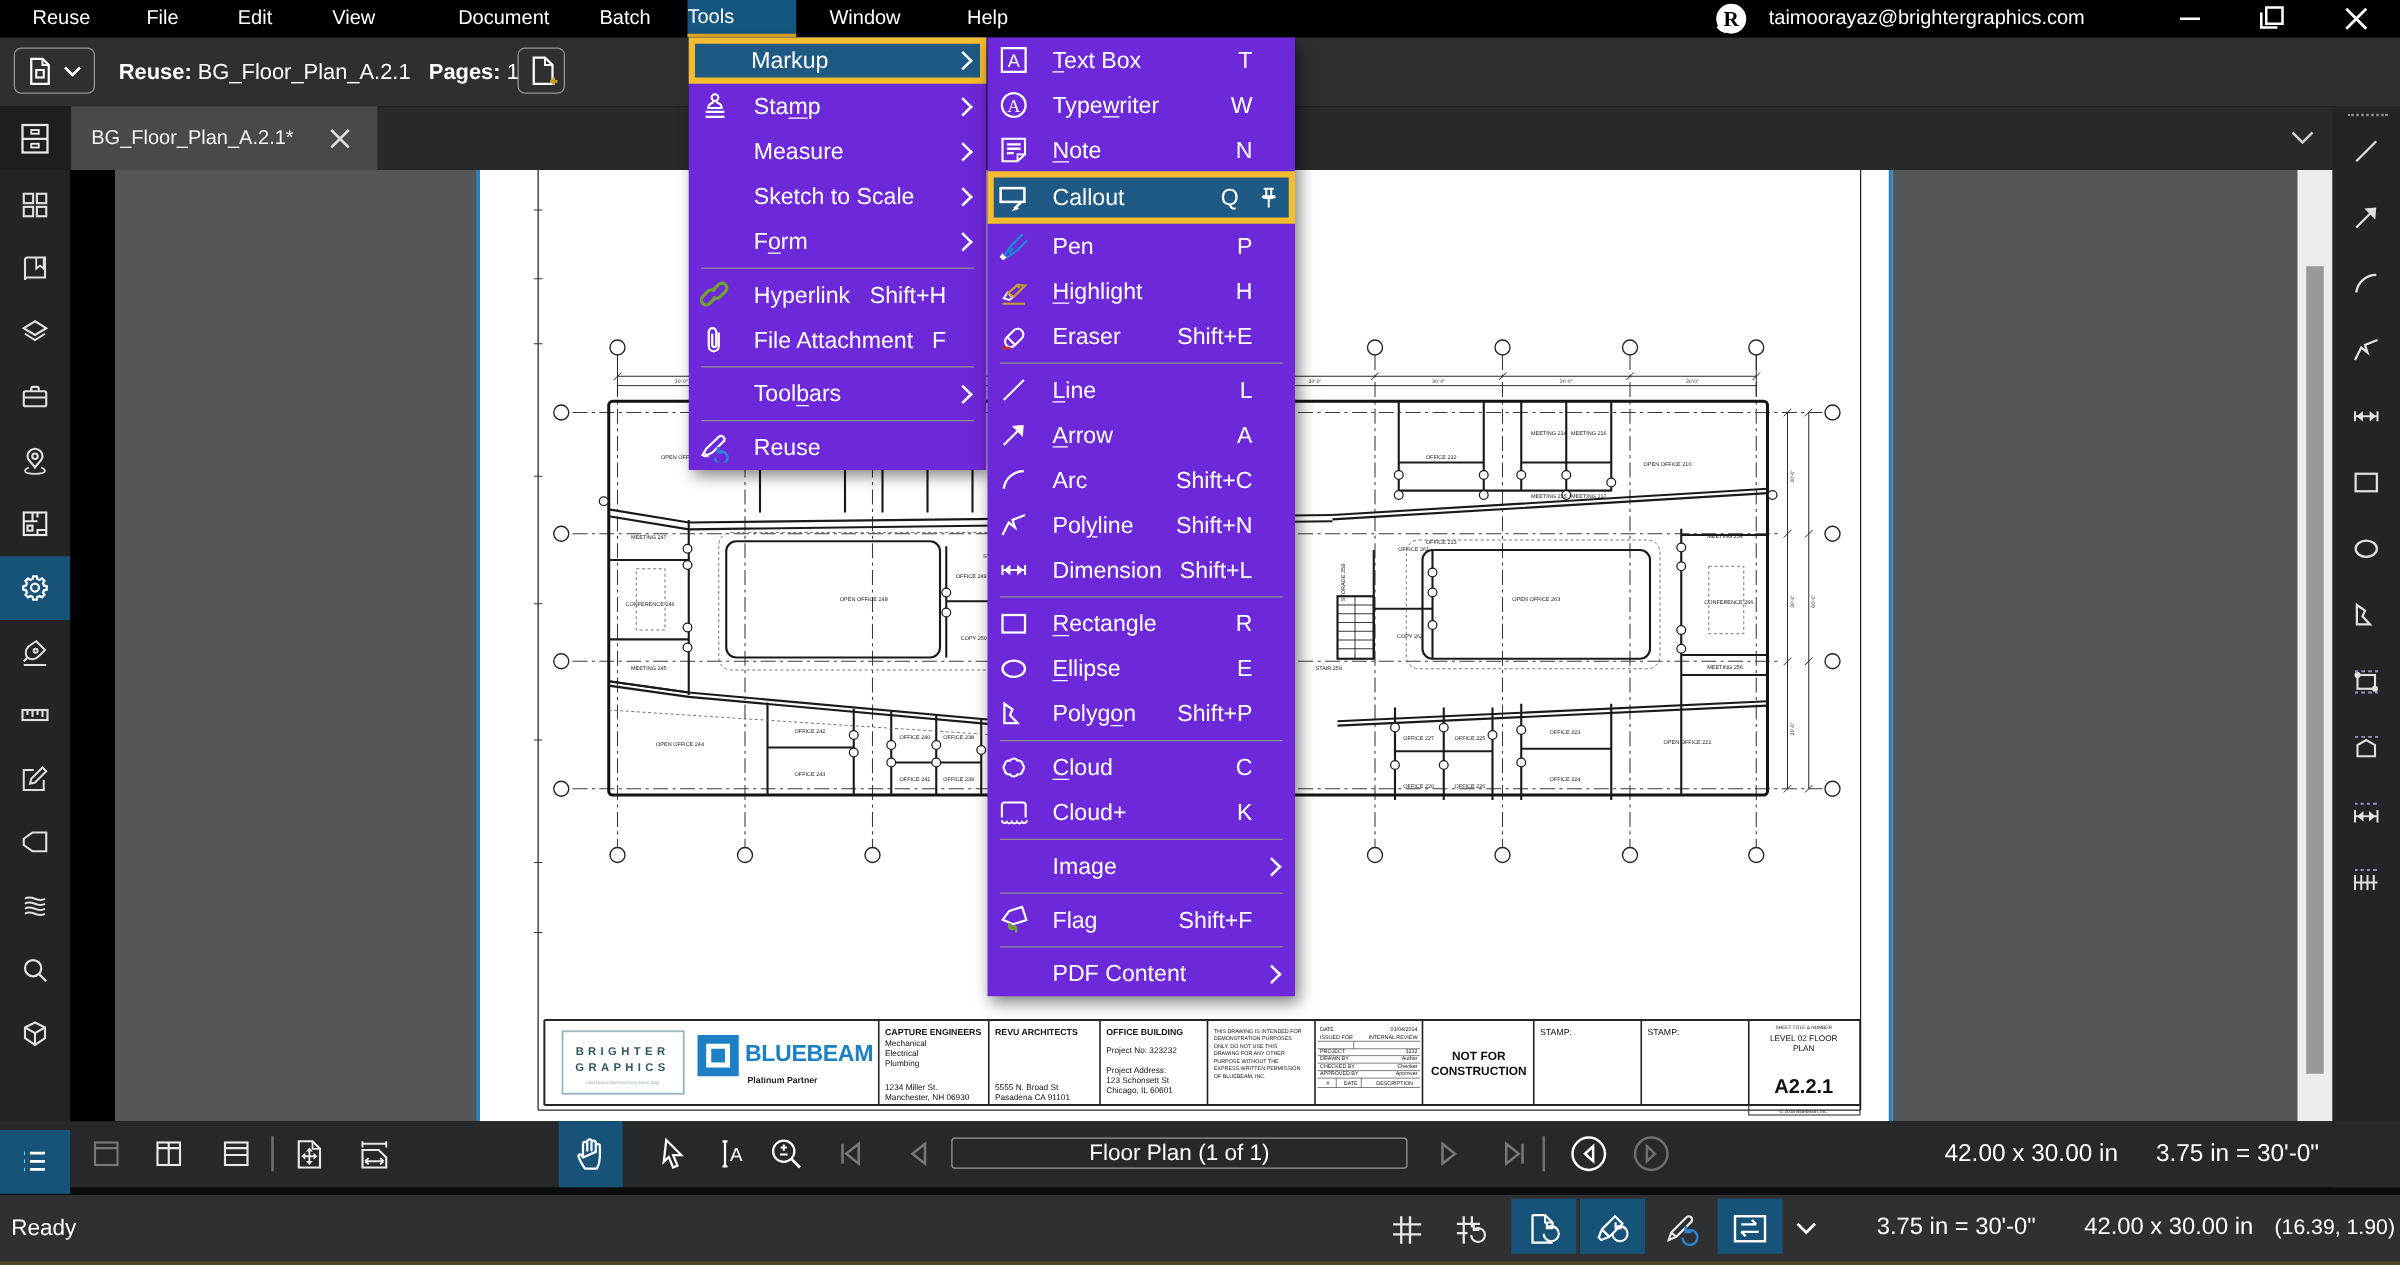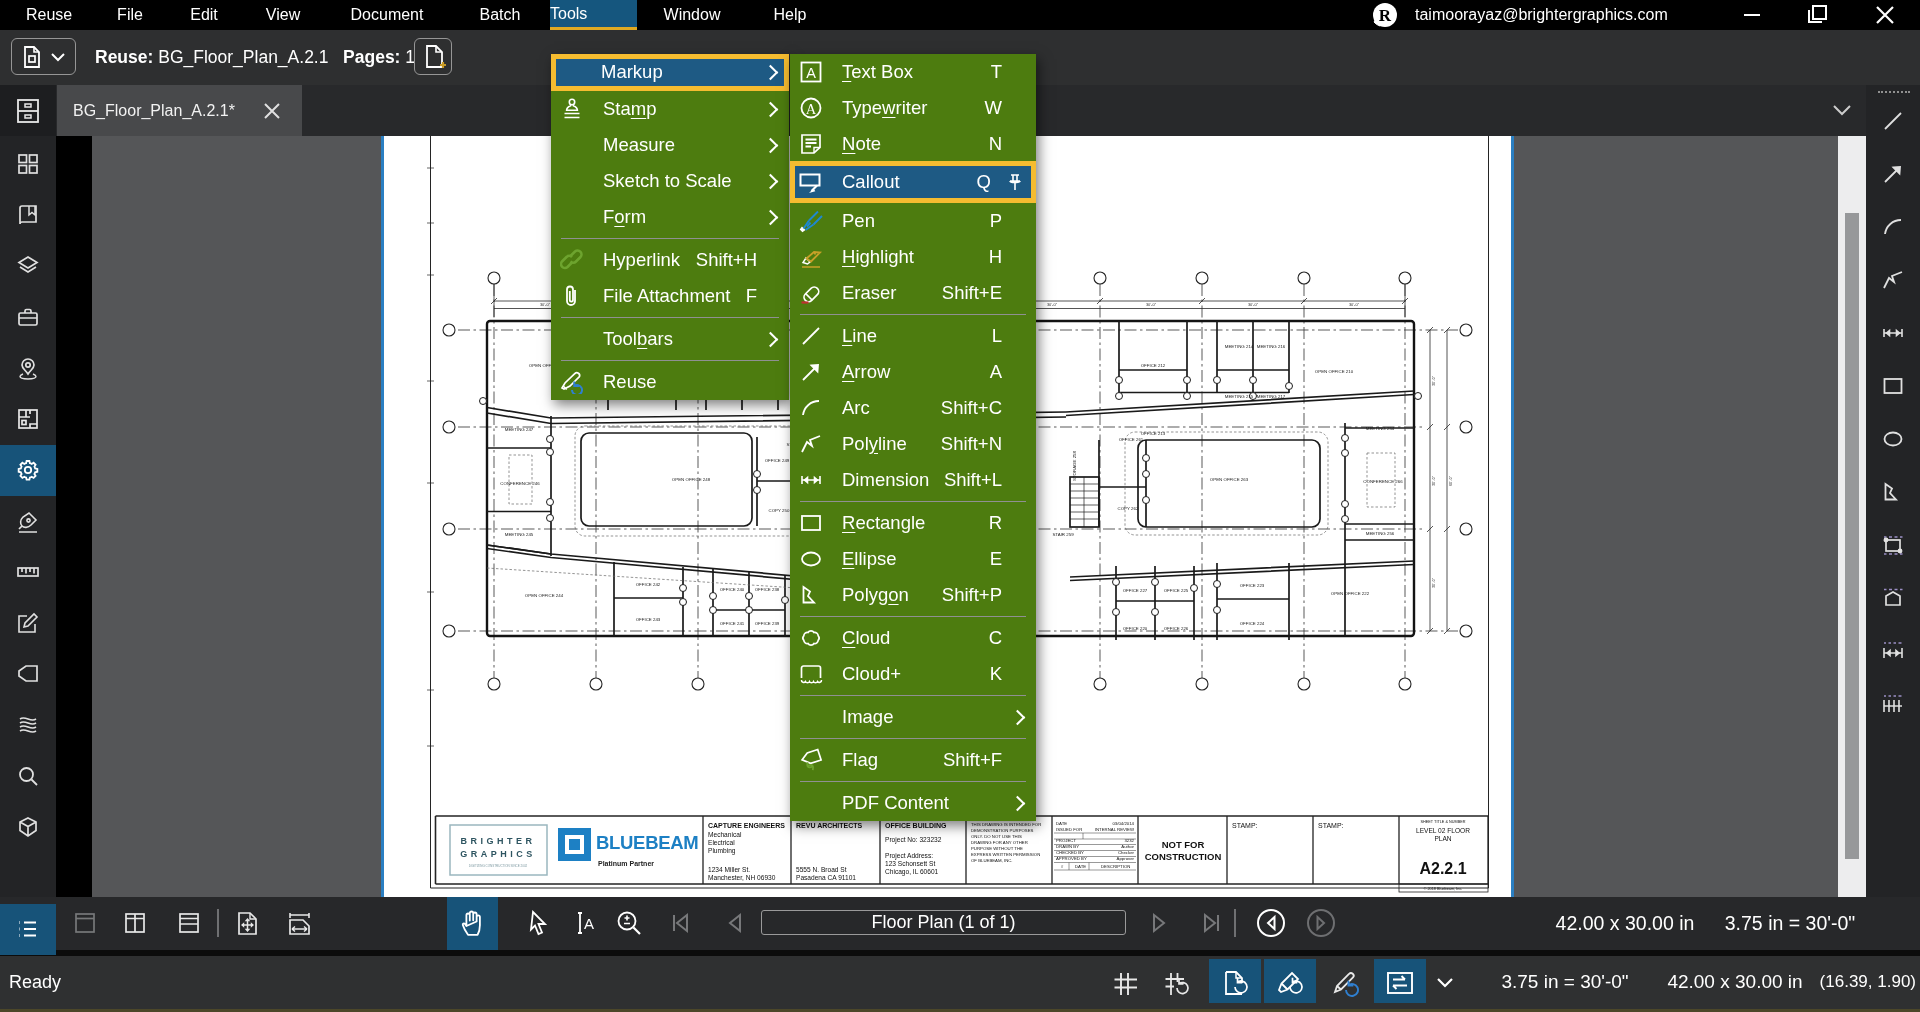--- a/index.html
+++ b/index.html
@@ -25,42 +25,42 @@
 #canvas{top:136px;left:56px;width:1894px;height:761px;background:#555658;margin-left:36px;}
 #vscroll{top:136px;left:1838px;width:28px;height:761px;background:#ededee;}
 #vthumb{position:absolute;left:7px;top:77px;width:14px;height:646px;background:#97989a;}
 
 #bottombar{top:897px;left:0;width:1920px;height:53px;background:#27282a;}
 #bbstrip{top:950px;left:0;width:1920px;height:6px;background:#0c0c0c;}
 #statusbar{top:956px;left:0;width:1920px;height:56px;background:#2f3031;color:#fff;}
 #oliveline{top:1009px;left:0;width:1920px;height:3px;background:#4c4729;}
 .bluebox{position:absolute;background:#175379;}
 
-.menupanel{position:absolute;background:#4d7c0f;box-shadow:3px 5px 12px rgba(0,0,0,.5);color:#fff;font-size:18.5px;margin-top:24px;}
+.menupanel{position:absolute;background:#6d28d9;box-shadow:3px 5px 12px rgba(0,0,0,.5);color:#fff;font-size:18.5px;}
 .mrow{position:relative;height:36px;display:flex;align-items:center;}
 .mrow .lbl{position:absolute;left:52px;top:0;line-height:36px;white-space:nowrap;}
 .mrow .ico{position:absolute;left:9px;top:6px;width:24px;height:24px;}
 .mrow .sc{position:absolute;right:34px;top:0;line-height:36px;}
 .mrow .arr{position:absolute;right:13px;top:13px;width:9px;height:9px;border-right:2.2px solid #fff;border-top:2.2px solid #fff;transform:rotate(45deg);}
 .msep{height:7px;position:relative;}
 .msep:after{content:"";position:absolute;left:10px;right:10px;top:3px;height:1px;background:#8f9092;}
 .hl,.hlc{background:#1e5a84;border:5px solid #f5bc30;box-sizing:border-box;}
 .u{text-decoration:underline;text-underline-offset:3px;}
 svg{display:block;}
 </style>
 </head>
 <body>
 <div id="app">
 
 <div class="abs" id="titlebar">
 <div class="mitem" style="left:26px;width:46px;">Reuse</div>
 <div class="mitem" style="left:112px;width:36px;">File</div>
 <div class="mitem" style="left:185px;width:38px;">Edit</div>
 <div class="mitem" style="left:260px;width:46px;">View</div>
-<div class="mitem" style="left:340px;width:94px;">Document</div>
+<div class="mitem" style="left:356px;width:94px;">Document</div>
 <div class="mitem" style="left:474px;width:52px;">Batch</div>
 <div id="toolsbtn">Tools</div>
 <div class="mitem" style="left:653px;width:78px;">Window</div>
 <div class="mitem" style="left:768px;width:44px;">Help</div>
 <svg class="abs" style="left:1372px;top:2px;" width="26" height="26" viewBox="0 0 26 26">
         <circle cx="13" cy="13" r="12" fill="#fff"></circle>
         <text x="13" y="19" font-size="17" font-weight="bold" fill="#000" text-anchor="middle" font-family="Liberation Serif,serif">R</text>
         <path d="M2 20 A12 12 0 0 0 8 24 L4 17 Z" fill="#fff" stroke="#fff"></path>
       </svg>
 <div class="mitem" style="left:1415px;width:300px;text-align:left;">taimoorayaz@brightergraphics.com</div>

